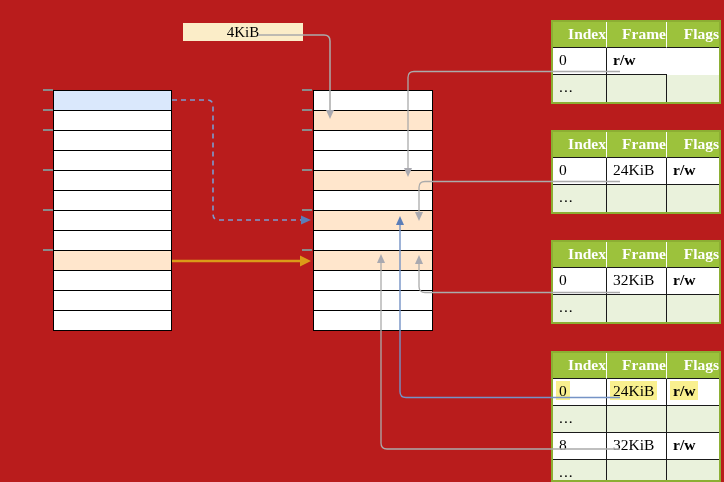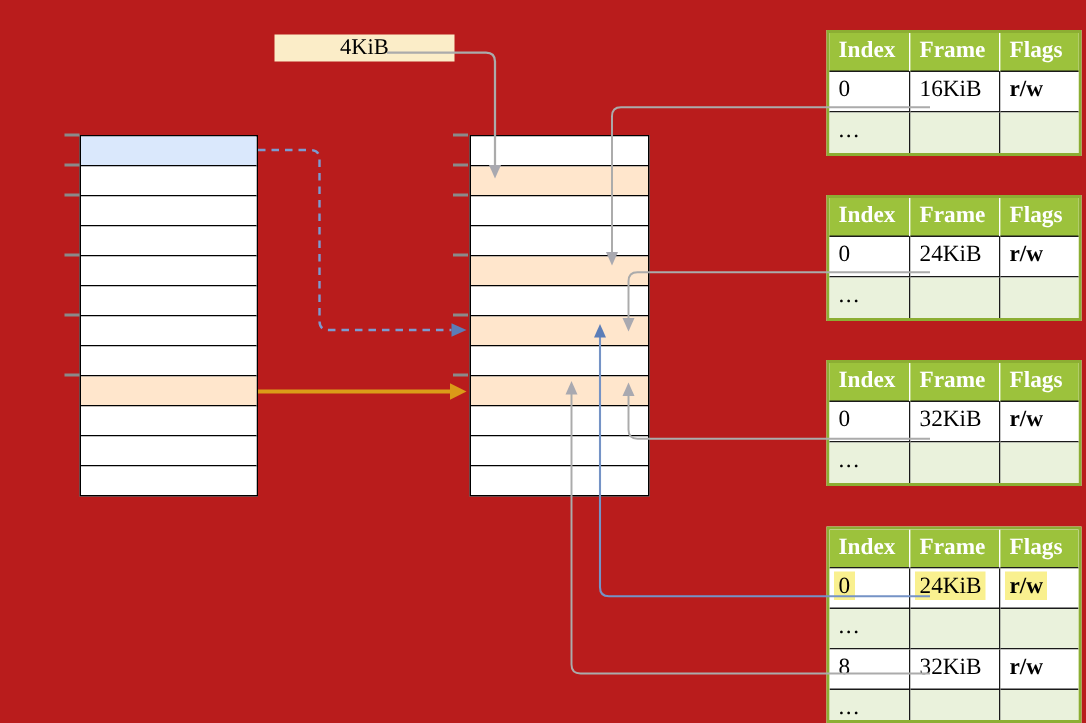--- a/index.html
+++ b/index.html
@@ -25,21 +25,21 @@
   
   .ptable{position:absolute;left:551px;width:166px;border:2px solid #8CAE33;background:#fff;
     font-size:15.5px;color:#000;}
   .prow{display:grid;grid-template-columns:54px 60px 52px;}
   .prow .cell{height:27px;box-sizing:border-box;padding:3px 0 0 6px;
     border-bottom:1px solid #1a1a1a;border-right:1px solid #1a1a1a;background:#fff;
     overflow:hidden;white-space:nowrap;}
   .prow .cell:last-child{border-right:none;font-weight:bold;}
   .prow:last-child .cell{border-bottom:none;}
   .prow.head .cell{height:26px;background:#9CC23C;color:#fff;font-weight:bold;
-    border-right:1.5px solid #fff;border-bottom:1px solid #1a1a1a;}
+    border-right:1.5px solid #fff;border-bottom:1px solid #1a1a1a;text-align:right;}
   .prow.head .cell:last-child{border-right:none;}
   .prow.dots .cell{background:#EAF2DC;letter-spacing:1px;}
   #ptable-1{top:20px;}
   #ptable-2{top:130px;}
   #ptable-3{top:240px;}
   #ptable-4{top:351px;height:127px;overflow:hidden;}
   .ylw{background:#F9F08F;padding:1px 3px;margin-left:-3px;}
 
   
   #wires{position:absolute;left:0;top:0;width:724px;height:482px;pointer-events:none;}
@@ -96,21 +96,20 @@
   <div id="page-size-box">4KiB</div>
 
   <div id="ptable-1" class="ptable">
     <div class="prow head">
       <div class="cell">Index</div>
       <div class="cell">Frame</div>
       <div class="cell">Flags</div>
     </div>
     <div class="prow">
       <div class="cell">0</div>
-      <div class="cell">16KiB</div>
       <div class="cell">r/w</div>
     </div>
     <div class="prow dots">
       <div class="cell">...</div>
       <div class="cell"></div>
       <div class="cell"></div>
     </div>
   </div>
 
   <div id="ptable-2" class="ptable">

